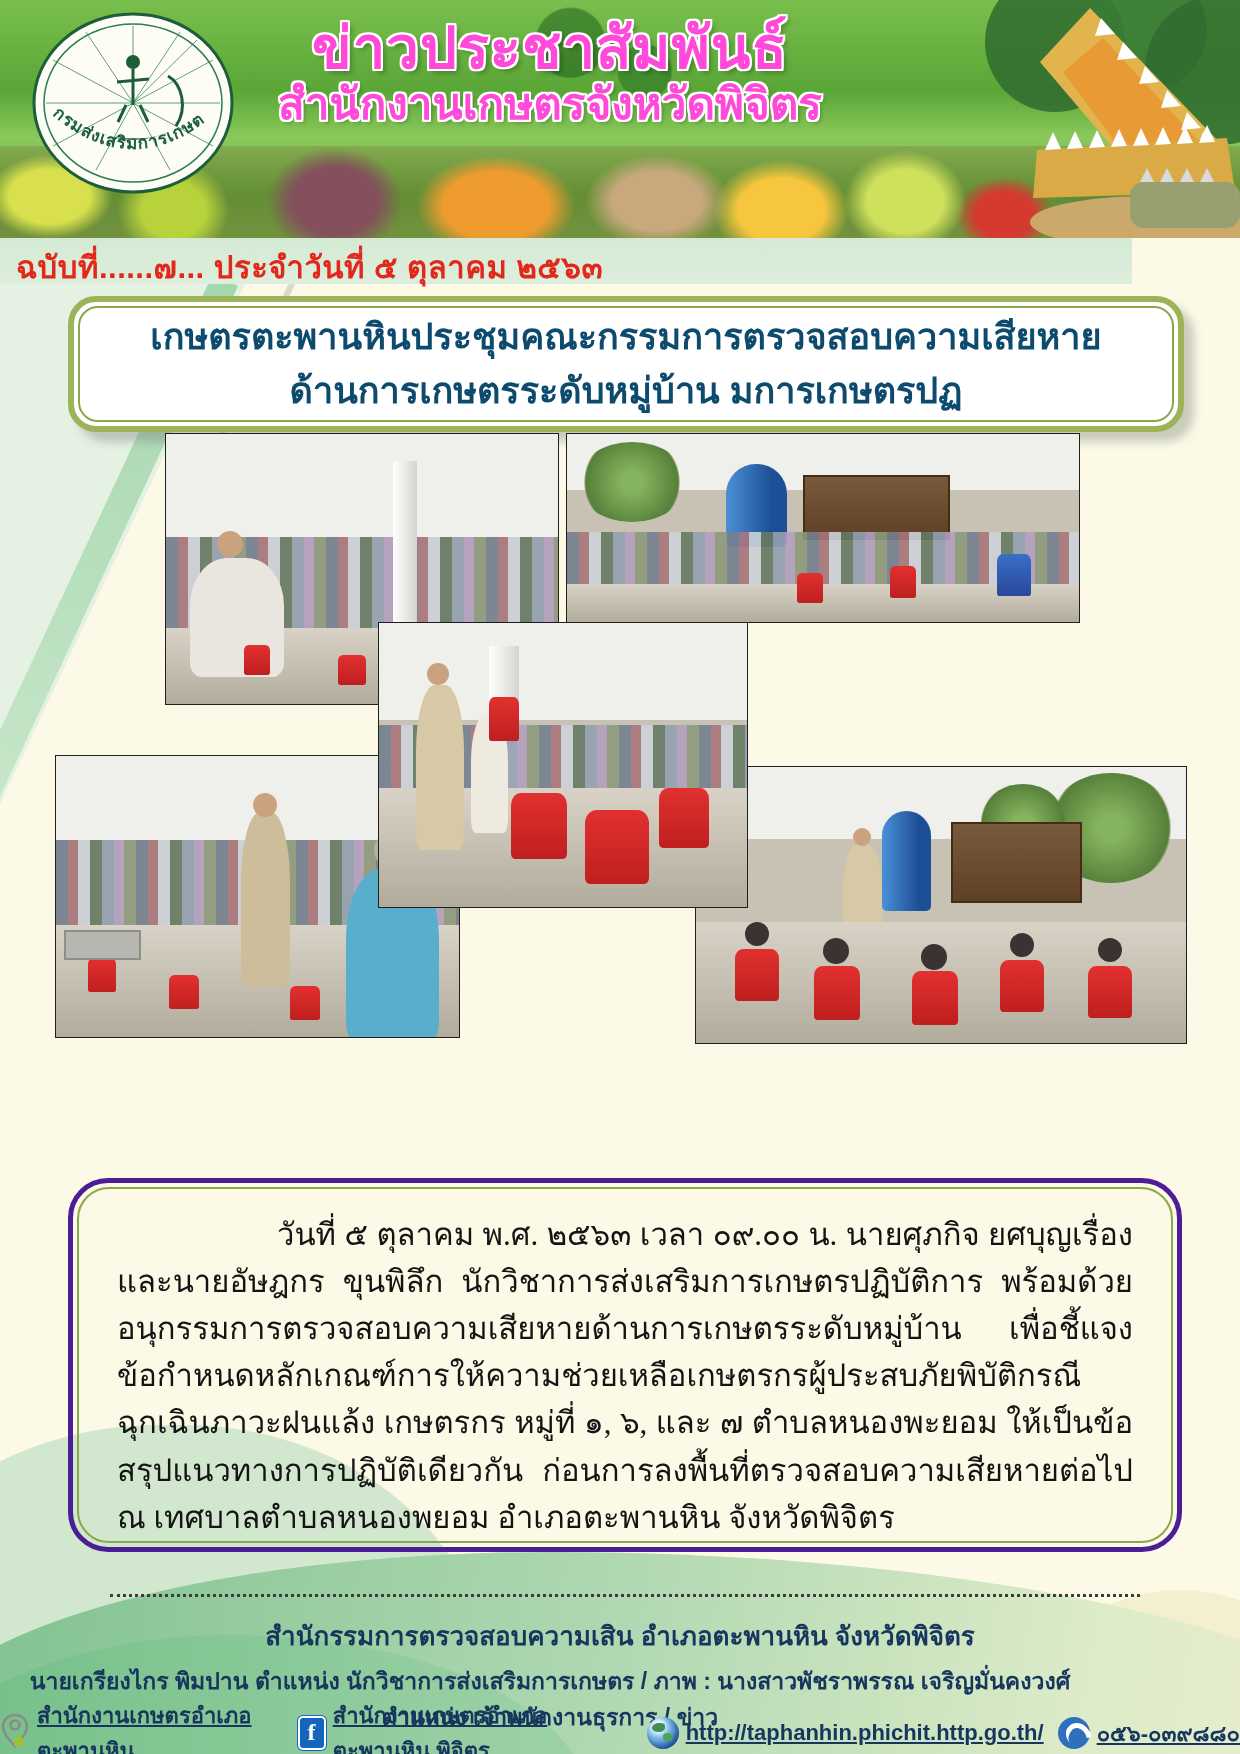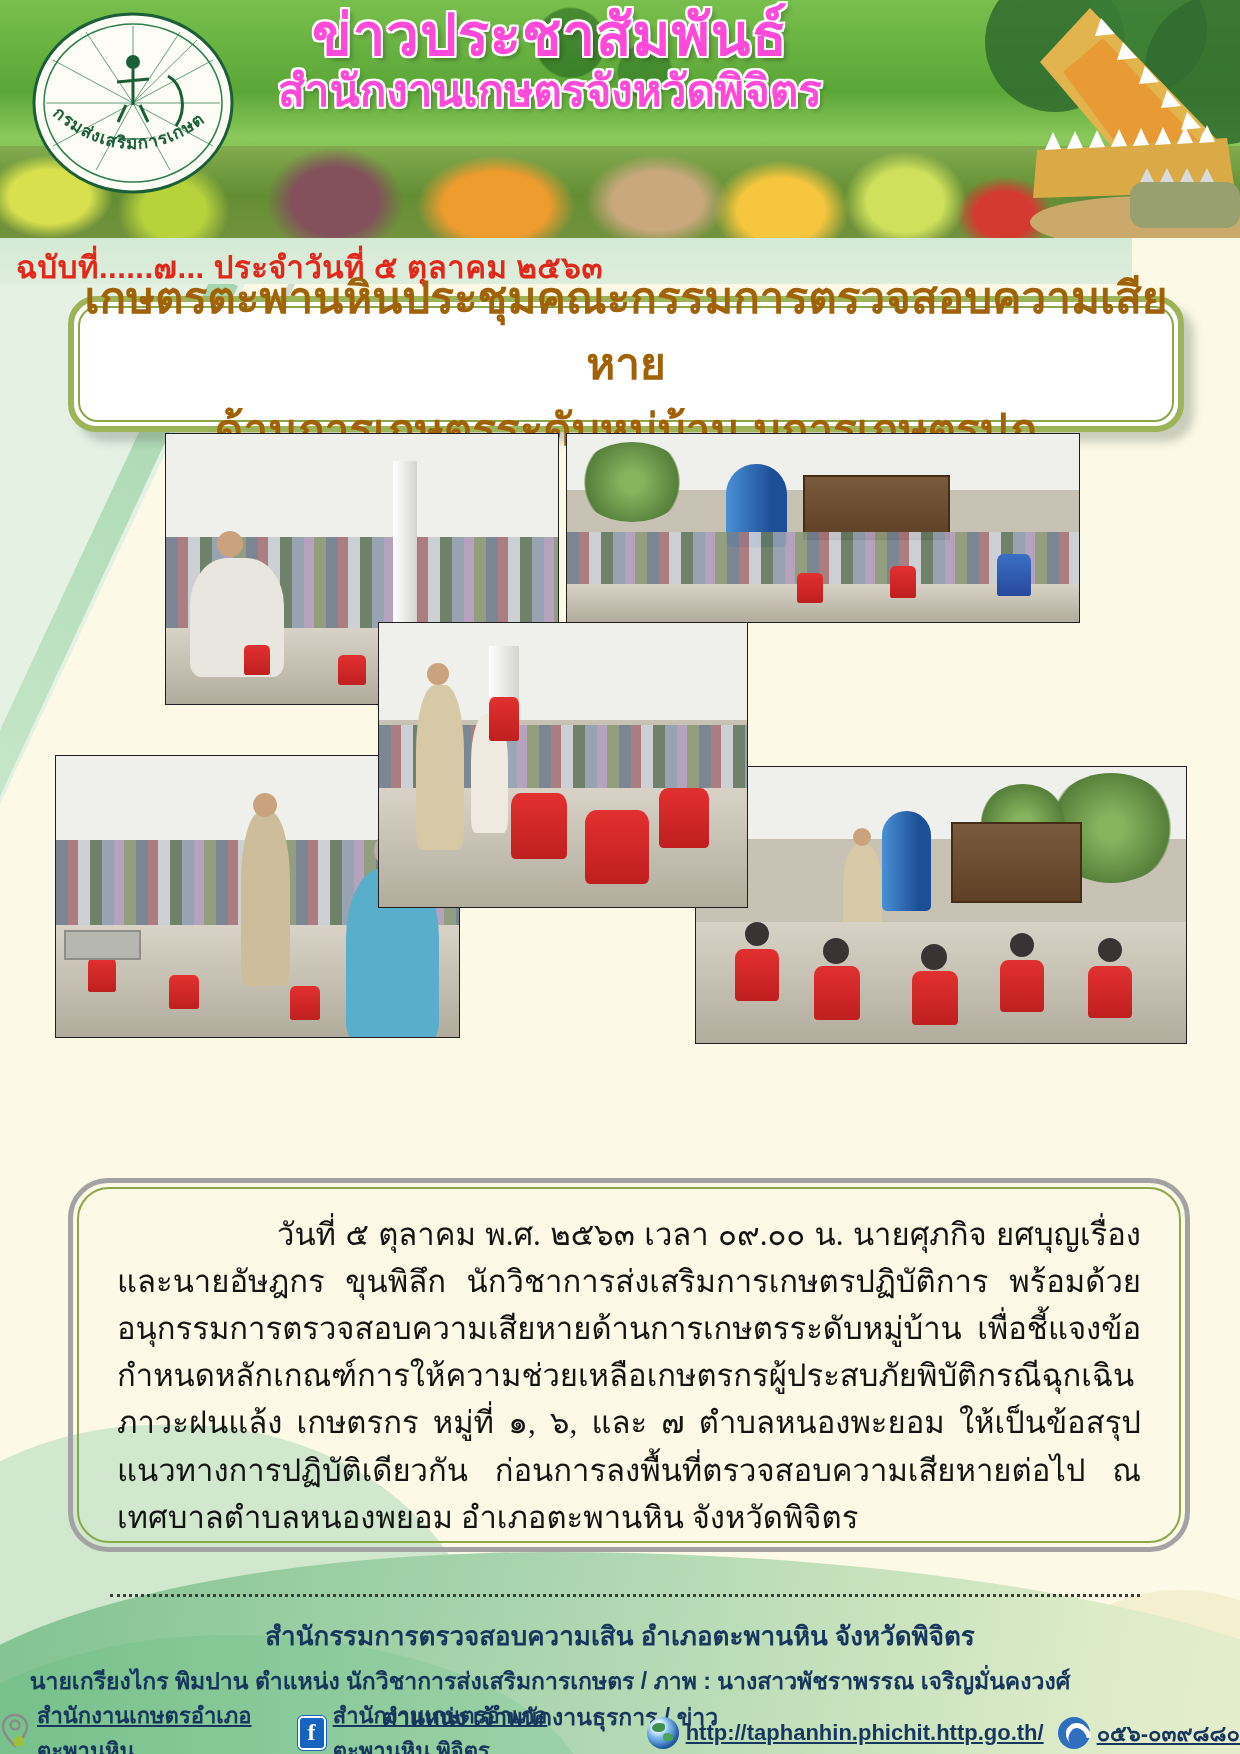--- a/index.html
+++ b/index.html
@@ -18,21 +18,21 @@
       radial-gradient(ellipse 80px 70px at 14% 70%, #b8d23c 0 40%, transparent 70%),
       radial-gradient(ellipse 95px 75px at 27% 60%, #83505c 0 45%, transparent 72%),
       radial-gradient(ellipse 110px 70px at 40% 65%, #ef9c2f 0 48%, transparent 72%),
       radial-gradient(ellipse 100px 65px at 53% 60%, #c9a87d 0 45%, transparent 72%),
       radial-gradient(ellipse 95px 70px at 63% 70%, #f5c63e 0 46%, transparent 72%),
       radial-gradient(ellipse 85px 70px at 73% 60%, #cfe05c 0 45%, transparent 72%),
       radial-gradient(ellipse 70px 55px at 81% 75%, #d43a30 0 42%, transparent 70%),
       radial-gradient(ellipse 120px 80px at 92% 65%, #5a8a3a 0 48%, transparent 74%),
       linear-gradient(180deg, rgba(120,90,50,.25), rgba(90,60,30,.35));}
   .logo-wrap{position:absolute;left:30px;top:10px;width:206px;height:192px;}
-  .banner-titles{position:absolute;left:220px;top:5px;width:660px;text-align:center;}
+  .banner-titles{position:absolute;left:220px;top:18px;width:660px;text-align:center;}
   .bt1{font-size:58px;font-weight:bold;color:#ff49d8;letter-spacing:1px;line-height:1.05;
     text-shadow:2px 0 0 #fff,-2px 0 0 #fff,0 2px 0 #fff,0 -2px 0 #fff,2px 2px 0 #fff,-2px 2px 0 #fff,2px -2px 0 #fff,-2px -2px 0 #fff,4px 4px 5px rgba(0,0,0,.28);}
   .bt2{font-size:44px;font-weight:bold;color:#ff49d8;line-height:1.15;
     text-shadow:2px 0 0 #fff,-2px 0 0 #fff,0 2px 0 #fff,0 -2px 0 #fff,2px 2px 0 #fff,-2px 2px 0 #fff,2px -2px 0 #fff,-2px -2px 0 #fff,3px 3px 4px rgba(0,0,0,.28);}
   .bt3{font-size:23px;font-weight:bold;color:#fff;margin-top:6px;
     text-shadow:1.5px 0 0 #2a7a1f,-1.5px 0 0 #2a7a1f,0 1.5px 0 #2a7a1f,0 -1.5px 0 #2a7a1f,2px 2px 3px rgba(0,0,0,.45);}
   .croc{position:absolute;right:0;top:0;width:345px;height:238px;}
 
   
   .issue-bar{position:absolute;left:0;top:238px;width:1132px;height:46px;background:linear-gradient(180deg,#d4ead4,#deeedd);}
@@ -43,21 +43,21 @@
   .ribbon{position:absolute;left:238px;top:286px;width:565px;height:28px;background:linear-gradient(90deg,#a5d6ae,#c6e6c8);transform:rotate(115deg);transform-origin:0 0;}
   .swoosh{position:absolute;left:310px;top:252px;width:300px;height:6px;background:#c6ccc6;transform:rotate(115deg);transform-origin:0 0;opacity:.7;}
   .wave-a{position:absolute;left:-150px;top:1425px;width:640px;height:540px;background:#d2e8ce;border-radius:48%;}
   .blob-yellow{position:absolute;left:1000px;top:1590px;width:360px;height:360px;background:#f4f0cf;border-radius:50%;}
   .wave-b{position:absolute;left:-90px;top:1552px;width:1520px;height:430px;background:linear-gradient(100deg,#85c494 8%,#b0d8b2 45%,#dcebc8 75%,#f2efd2 100%);border-radius:42% 58% 0 0/190px 230px 0 0;}
   .wave-c{position:absolute;left:-130px;top:1635px;width:720px;height:320px;background:linear-gradient(90deg,#6fbd85,#9ed2a8);border-radius:50% 50% 0 0/210px 170px 0 0;}
 
   
   .headline-box{position:absolute;left:68px;top:296px;width:1104px;height:124px;background:#fff;border:6px solid #9cb457;border-radius:28px;box-shadow:10px 10px 8px rgba(110,120,110,.35);}
   .headline-inner{position:absolute;left:4px;top:4px;right:4px;bottom:4px;border:2px solid #8aa84a;border-radius:20px;display:flex;flex-direction:column;justify-content:center;text-align:center;}
-  .hl{font-size:44px;font-weight:bold;color:#a16207;line-height:1.5;}
+  .hl{font-size:36px;font-weight:bold;color:#0c4a6e;line-height:1.5;}
 
   
   .photo{position:absolute;border:1px solid #1f1f1f;overflow:hidden;background:#c8c2b4;}
   .ceil{position:absolute;left:0;top:0;right:0;background:
     repeating-linear-gradient(115deg, rgba(190,190,185,.55) 0 3px, transparent 3px 36px),
     linear-gradient(180deg,#fafaf8 0%,#ececе7 55%,#dbdbd5 100%);
     background-color:#efefeb;}
   .crowdband{position:absolute;left:0;right:0;opacity:.9;background:
     repeating-linear-gradient(90deg,#73808f 0 12px,#a8767c 12px 22px,#cdd2d8 22px 34px,#667a62 34px 46px,#93a0b2 46px 58px,#b39fbe 58px 68px,#8d9a7a 68px 80px);}
   .floorband{position:absolute;left:0;right:0;bottom:0;background:linear-gradient(180deg,#d8d3c6,#b2ac9d);}
@@ -65,21 +65,21 @@
   .chair{position:absolute;background:linear-gradient(180deg,#e23030,#bf1f1f);border-radius:18% 18% 8% 8%;}
   .chair.blue{background:linear-gradient(180deg,#3a6fc4,#27499c);}
   .tank{position:absolute;background:linear-gradient(90deg,#4a90d6,#1d4f96 75%);border-radius:30px 30px 6px 6px;}
   .board{position:absolute;background:linear-gradient(180deg,#7a5a3c,#5e4026);border:2px solid #452c14;}
   .person{position:absolute;border-radius:40% 40% 12% 12%;}
   .head{position:absolute;border-radius:50%;background:#caa27e;}
   .head.dark{background:#3a3233;}
   .green-blob{position:absolute;border-radius:50%;background:radial-gradient(circle,#86b45e 15%,#567f3a 68%,transparent 71%);}
 
   
-  .body-box{position:absolute;left:68px;top:1178px;width:1104px;height:364px;border:5px solid #a3a3a3;border-radius:40px;padding-left:8px;}
+  .body-box{position:absolute;left:68px;top:1178px;width:1104px;height:364px;border:5px solid #4c1d95;border-radius:40px;}
   .body-inner{position:absolute;left:4px;top:4px;right:4px;bottom:4px;border:2px solid #8aa84a;border-radius:32px;padding:22px 38px 0 38px;box-sizing:border-box;}
   .body-par{font-size:31px;color:#141414;line-height:1.52;text-align:justify;text-indent:160px;font-family:"Liberation Serif",serif;}
 
   
   .dotted-line{position:absolute;left:110px;top:1594px;width:1030px;border-top:3.5px dotted #3c3c3c;}
   .office-line{position:absolute;left:0;top:1615px;width:1240px;text-align:center;font-size:26px;font-weight:bold;color:#17365d;}
   .credit-line{position:absolute;left:0;top:1663px;width:1100px;text-align:center;font-size:23px;font-weight:bold;color:#17365d;}
   .contacts{position:absolute;left:0;top:1698px;width:1240px;display:flex;justify-content:center;align-items:center;gap:14px;}
   .contact{display:flex;align-items:center;gap:7px;cursor:pointer;}
   .contact .lbl{font-size:22px;font-weight:bold;color:#17365d;text-decoration:underline;}

